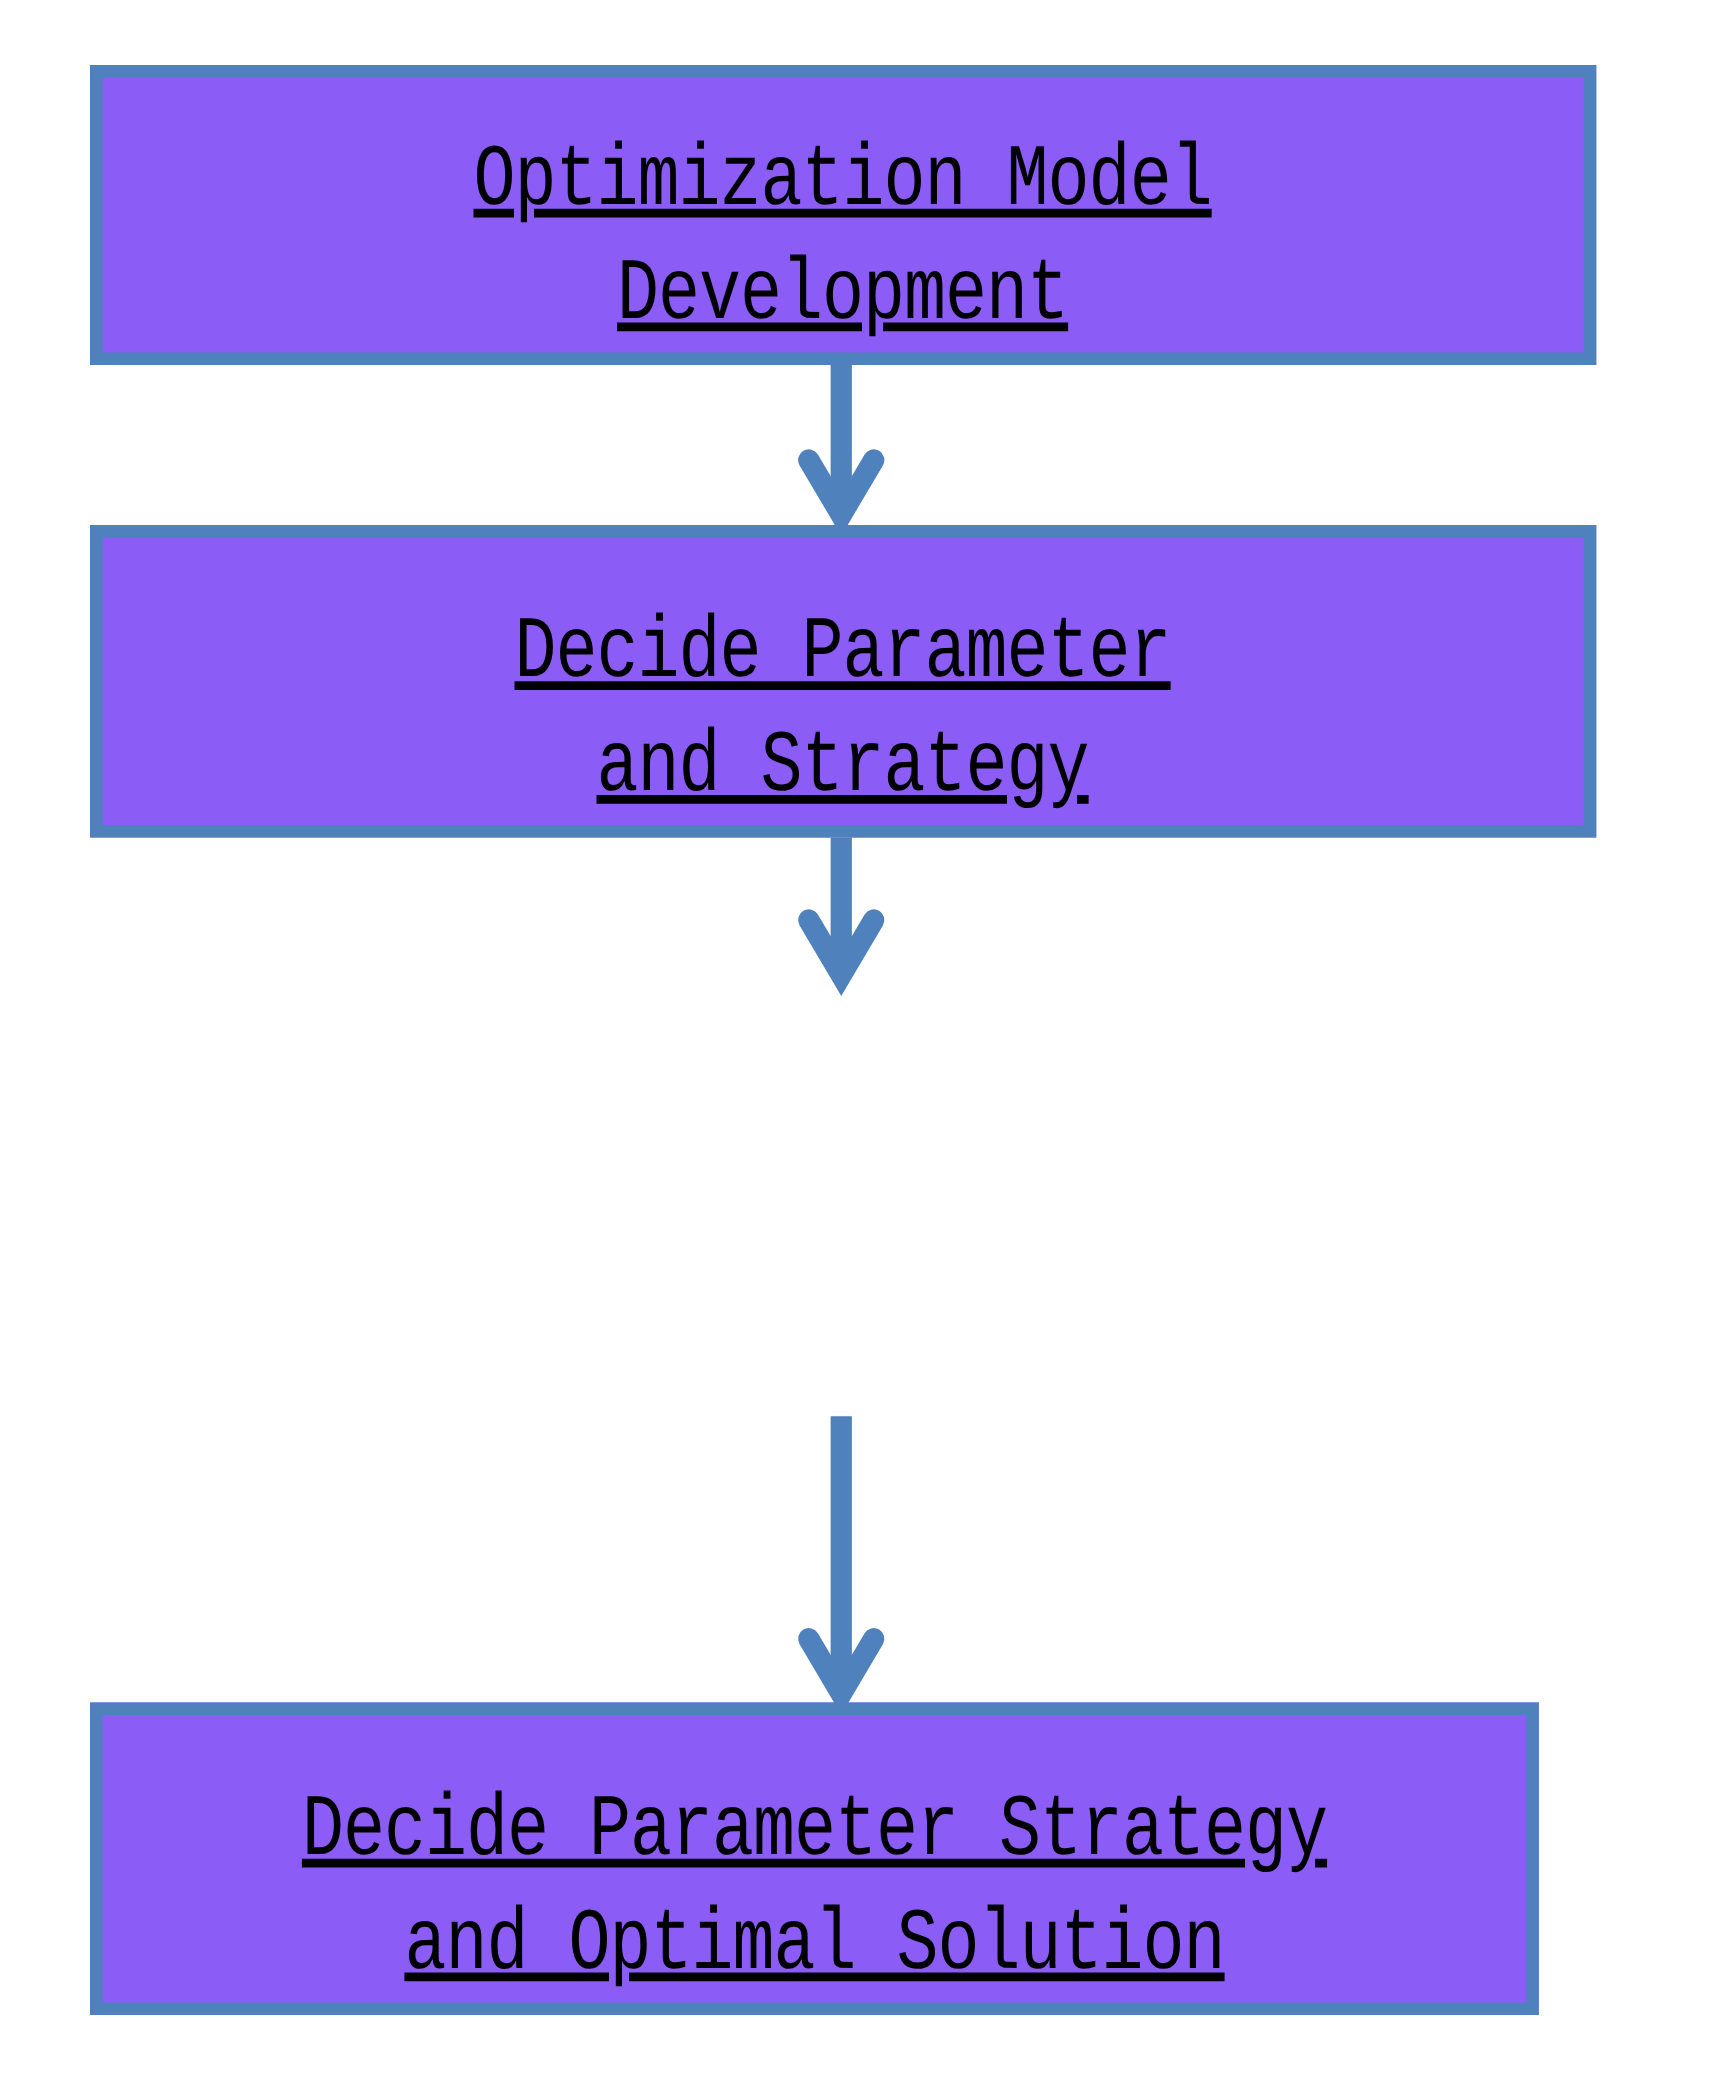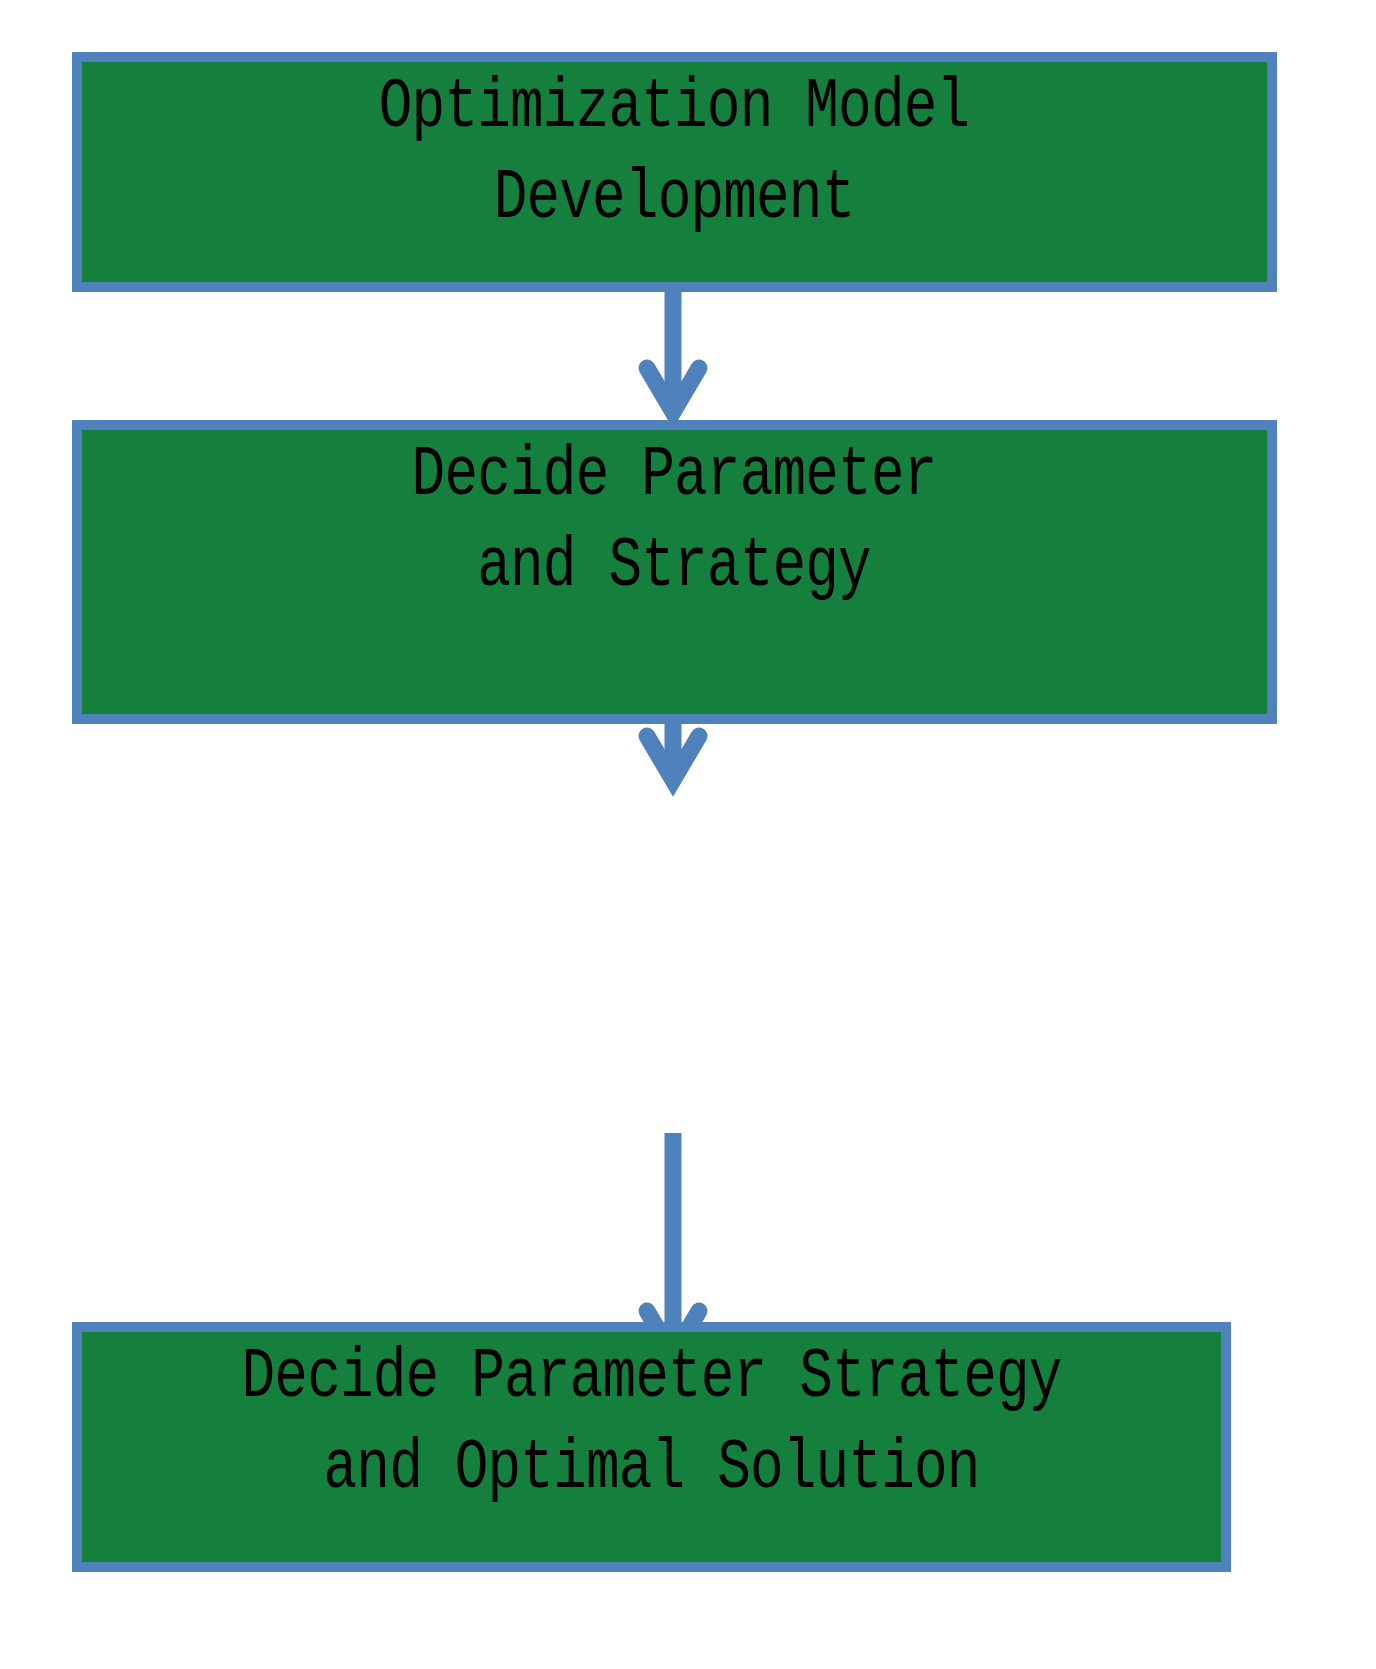--- a/index.html
+++ b/index.html
@@ -15,44 +15,45 @@
   }
   #flowchart {
     position: relative;
     width: 1376px;
     height: 1669px;
     background: #ffffff;
   }
   .node-box {
     position: absolute;
     box-sizing: border-box;
-    background: #15803d;
+    background: #8b5cf6;
     border: 10px solid #4f81bd;
     display: flex;
-    align-items: flex-start;
+    align-items: flex-end;
     justify-content: center;
     text-align: center;
+    text-decoration: underline;
   }
   .node-label {
     display: block;
     color: #000000;
     font-family: "Liberation Mono", "DejaVu Sans Mono", monospace;
     font-weight: 400;
     font-size: 70px;
     line-height: 1.30;
     letter-spacing: -1px;
     transform: scaleX(0.80);
     transform-origin: center center;
     white-space: pre;
   }
   
   #box-1 { left: 72px;  top: 52px;   width: 1205px; height: 240px; }
-  #box-2 { left: 72px;  top: 420px;  width: 1205px; height: 304px; }
+  #box-2 { left: 72px;  top: 420px;  width: 1205px; height: 250px; }
   #box-3 { left: 72px;  top: 787px;  width: 1205px; height: 346px; }
-  #box-4 { left: 72px;  top: 1322px; width: 1159px; height: 250px; }
+  #box-4 { left: 72px;  top: 1362px; width: 1159px; height: 250px; }
 
   .connector {
     position: absolute;
     left: 0;
     top: 0;
     width: 1376px;
     height: 1669px;
     pointer-events: none;
   }
 </style>

